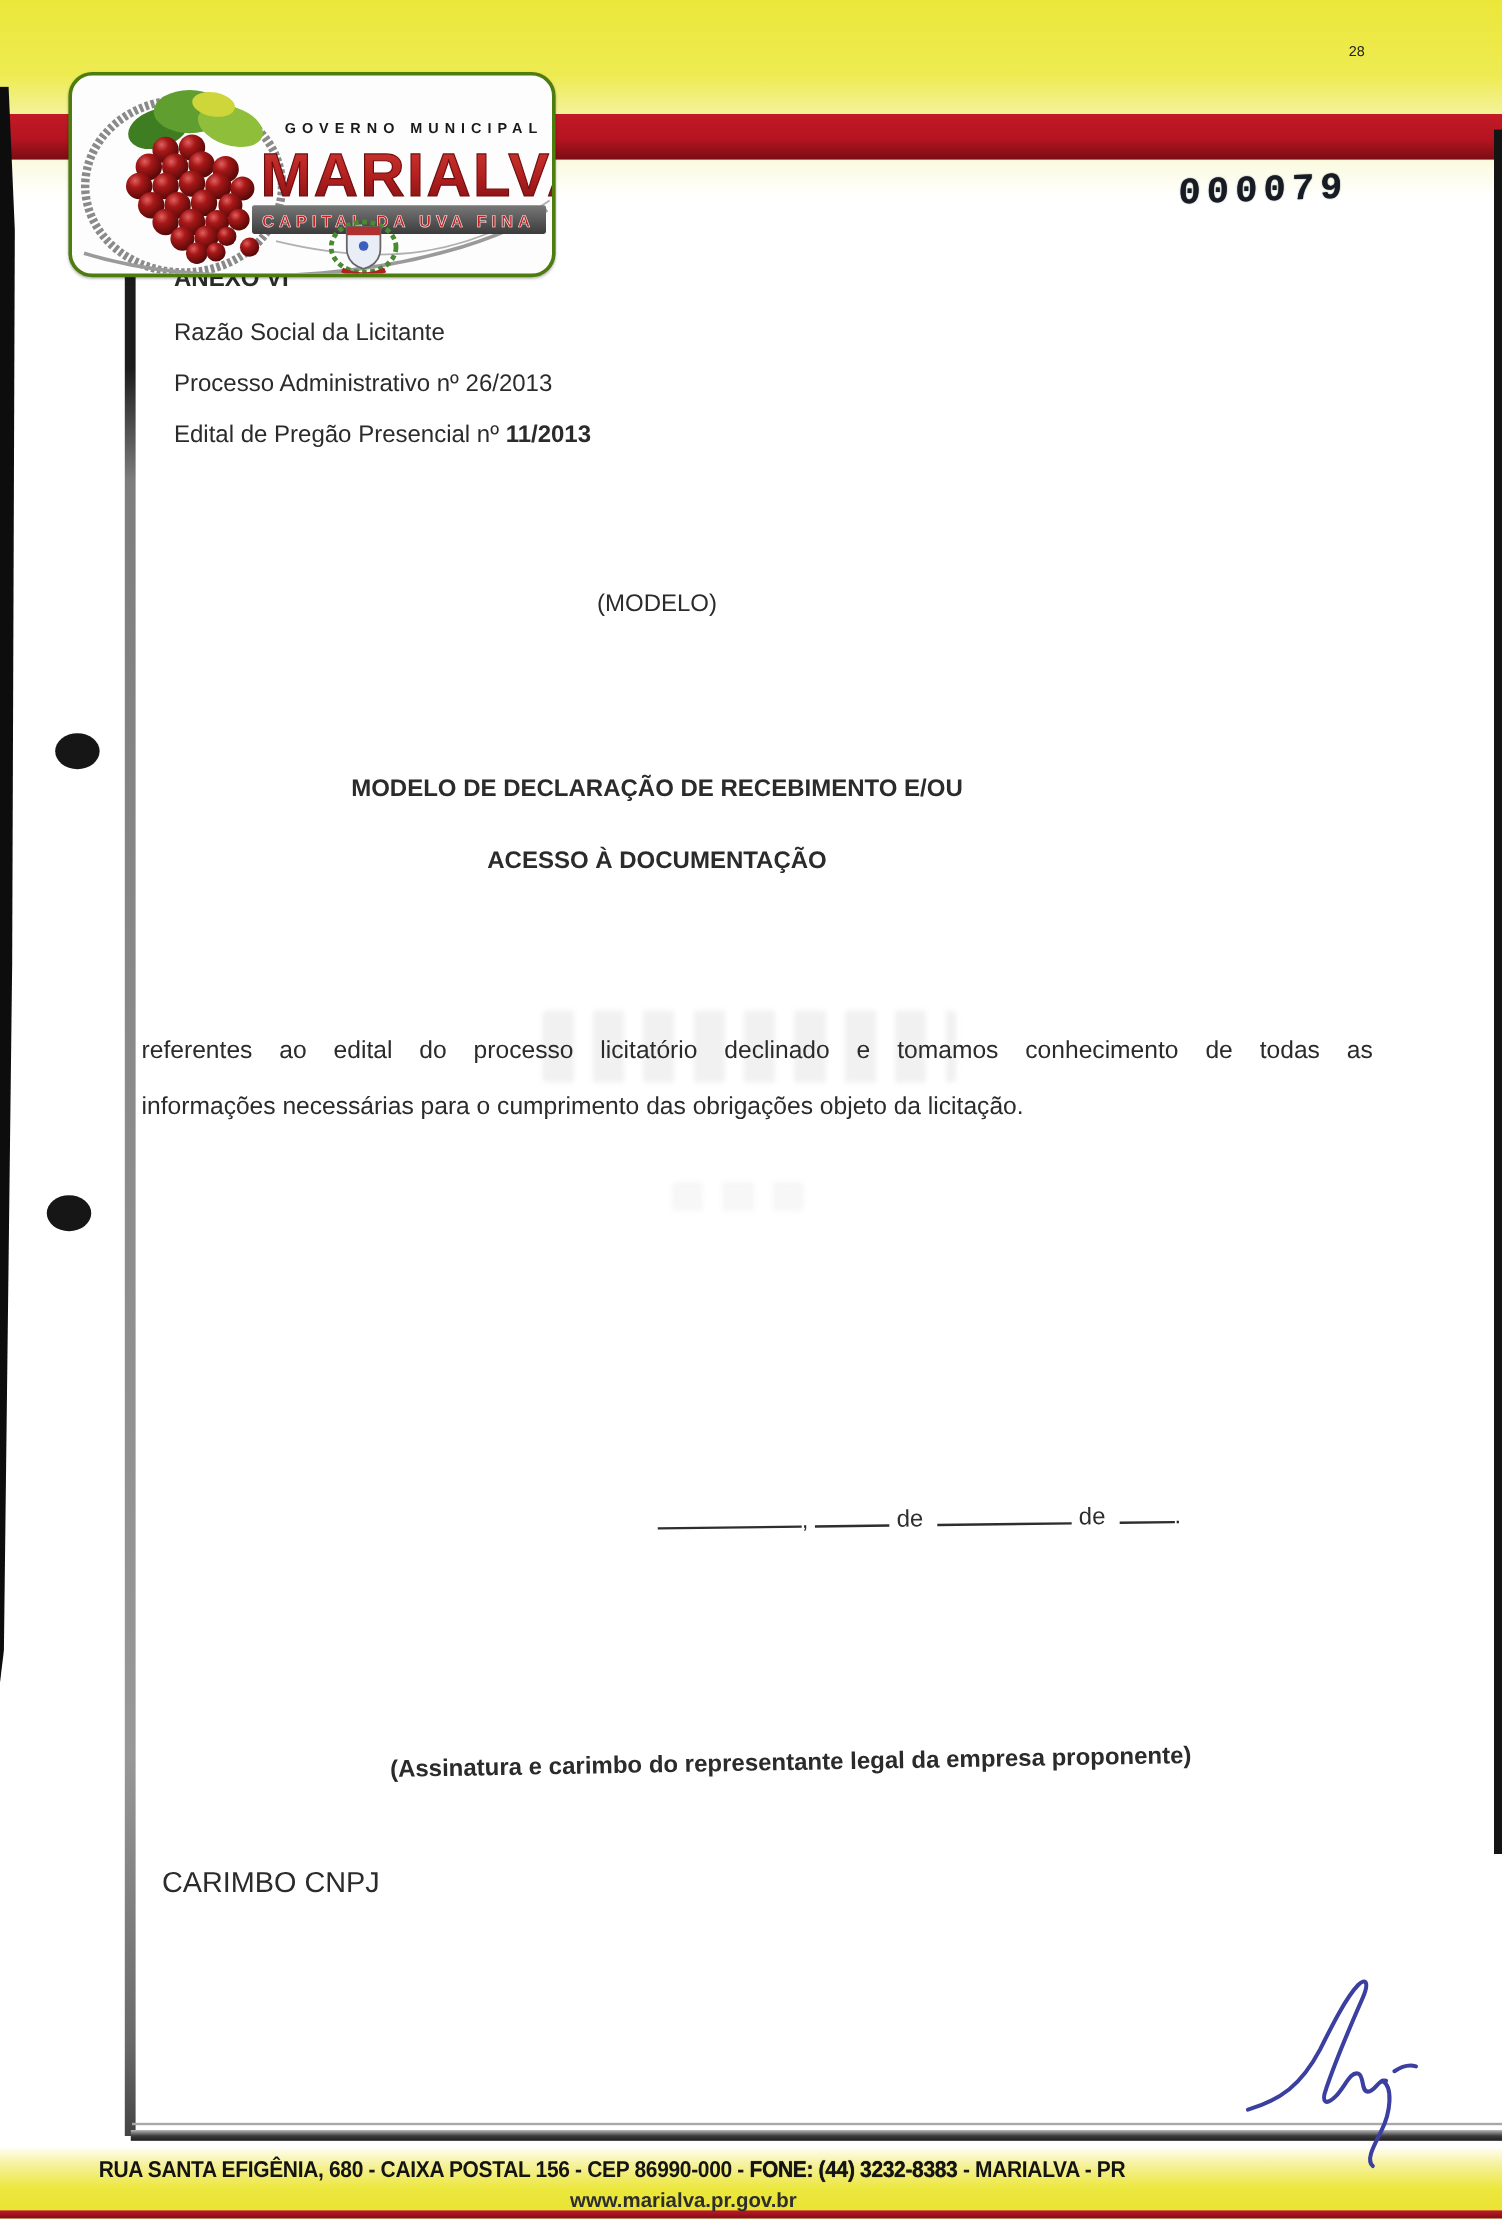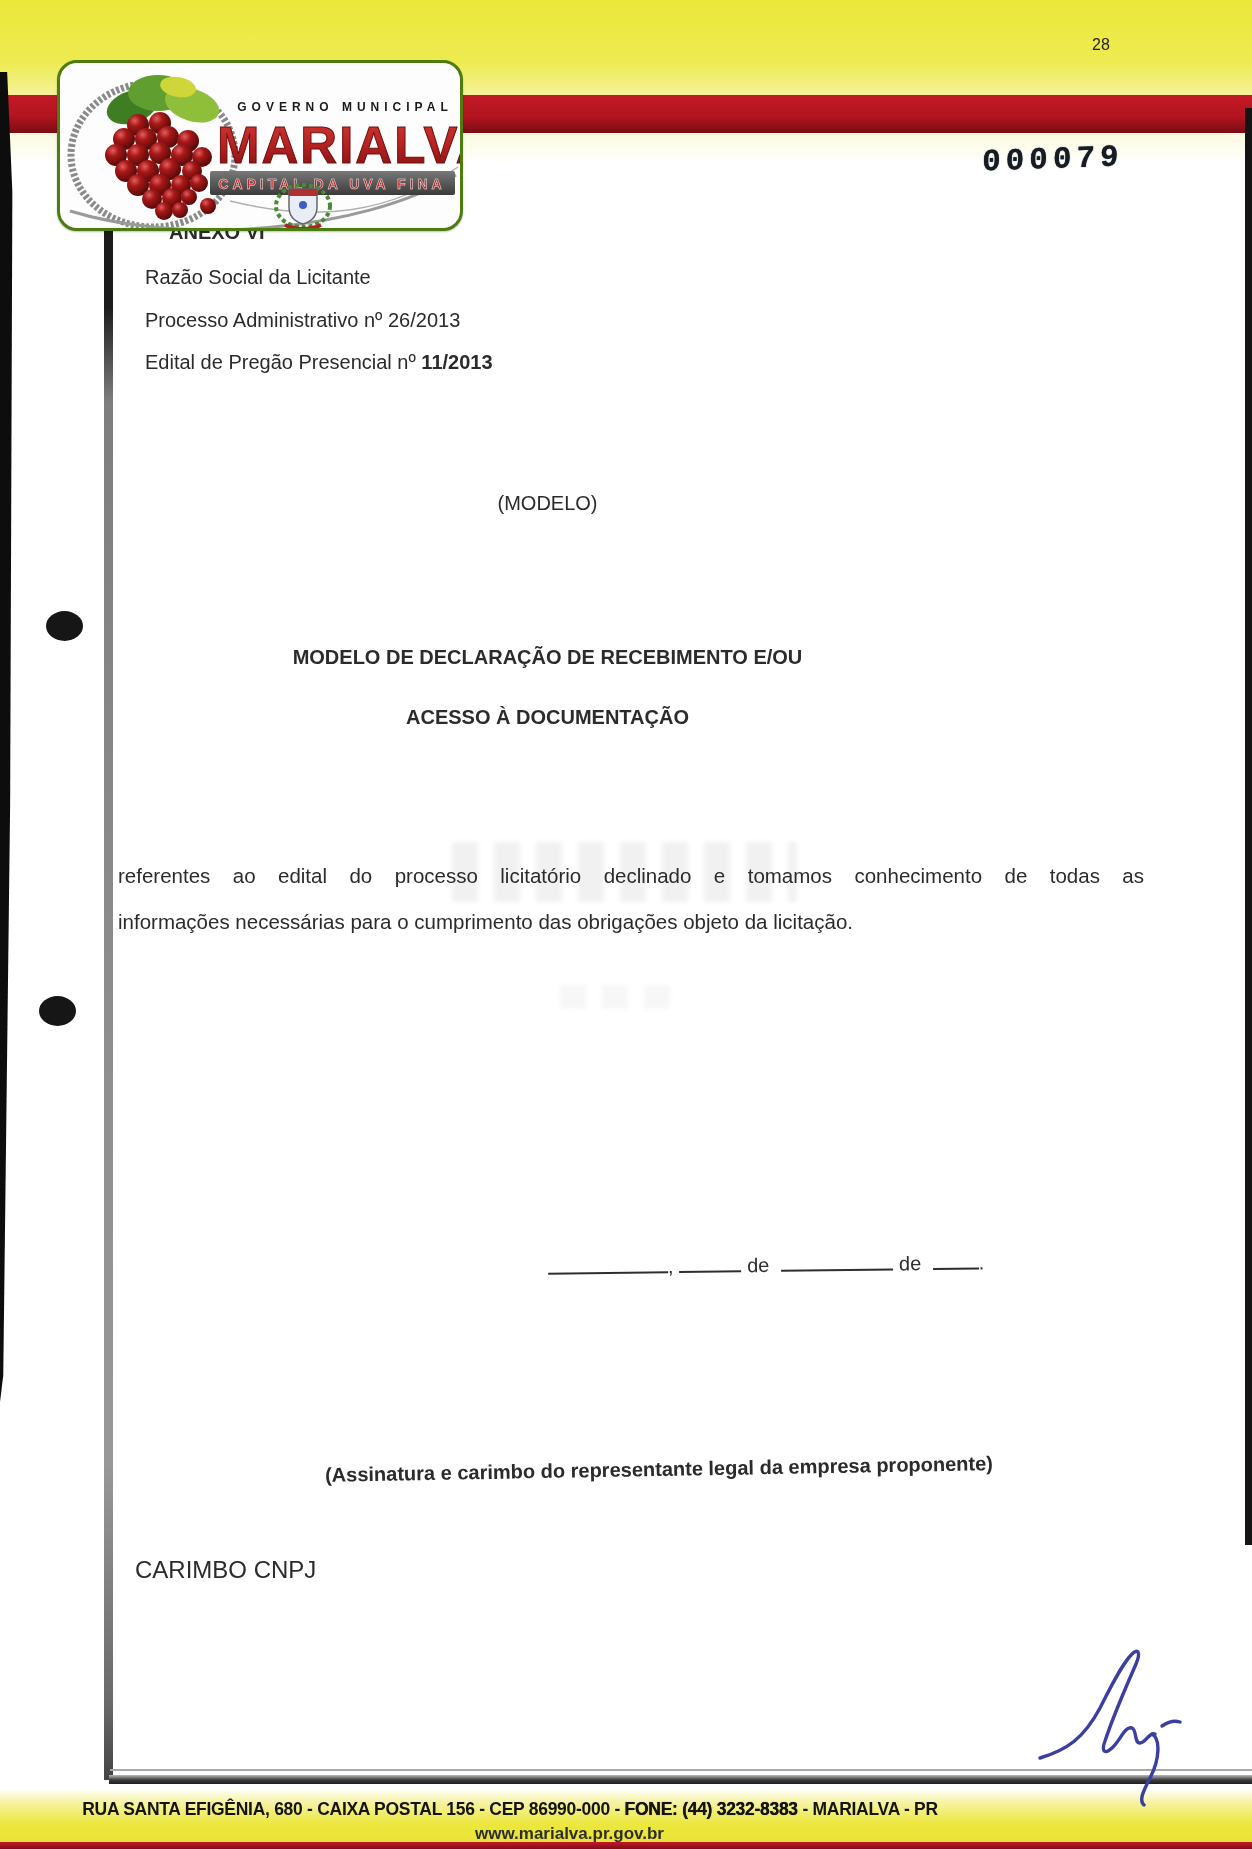--- a/index.html
+++ b/index.html
@@ -37,30 +37,30 @@
   .page-border-bottom{left:109px;top:1775px;width:1143px;height:9px;z-index:3;
     background:linear-gradient(to bottom,#b9b9b9,#3c3c3c 55%,#1f1f1f);}
 
   
   .logo-box{left:57px;top:60px;width:400px;height:165px;background:#fdfdfd;
     border:3px solid #4d7c0f;border-radius:20px;z-index:6;box-shadow:0 1px 2px rgba(0,0,0,0.25);}
   .logo-box svg{width:100%;height:100%;display:block;border-radius:17px;}
 
   
   .h-line{left:145px;font-size:20px;white-space:nowrap;z-index:2;}
-  .anexo{top:221px;font-weight:700;margin-left:24px;}
+  .anexo{top:221px;font-weight:700;}
   .razao{top:266px;}
   .processo{top:309px;}
   .edital{top:351px;}
   .edital b{font-weight:700;}
 
   .stamp-number{left:982px;top:142px;font-family:"Liberation Mono",monospace;
     font-weight:700;font-size:31px;letter-spacing:5px;color:#171c24;
     transform:rotate(-2deg) skewX(-3deg);text-shadow:0 0 1px #2a2f38;z-index:2;}
-  .page-number{left:1092px;top:36px;font-size:16px;color:#222;z-index:2;}
+  .page-number{left:1124px;top:36px;font-size:12px;color:#222;z-index:2;}
 
   
   .center-line{left:0;width:1095px;text-align:center;white-space:nowrap;z-index:2;}
   .modelo{top:492px;font-size:20px;}
   .title1{top:646px;font-size:20px;font-weight:700;}
   .title2{top:706px;font-size:20px;font-weight:700;}
 
   .paragraph{left:118px;top:853px;width:1026px;font-size:20.5px;line-height:46px;z-index:2;}
   .paragraph .jline{text-align:justify;text-align-last:justify;}
   .paragraph .first{text-indent:60px;}

